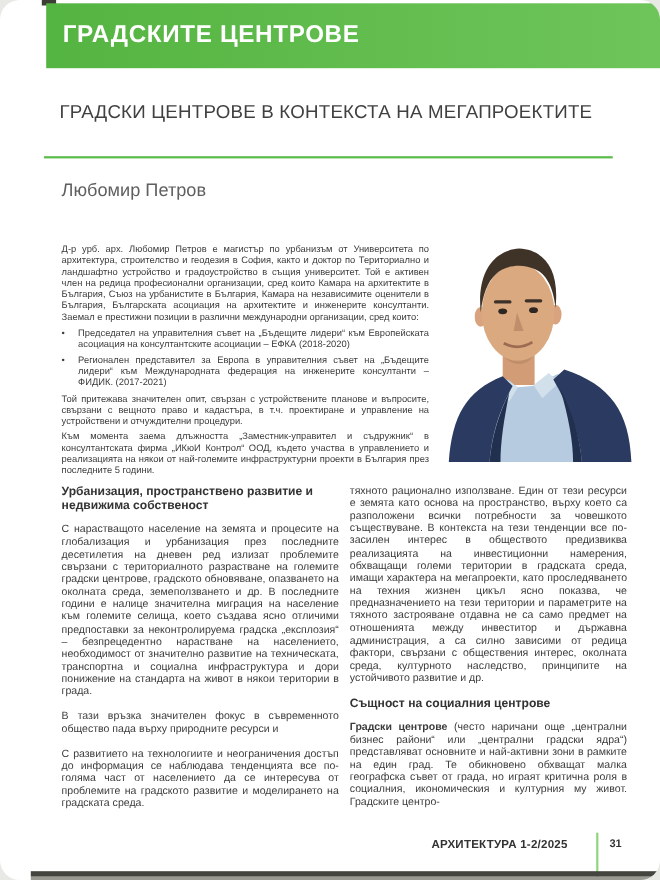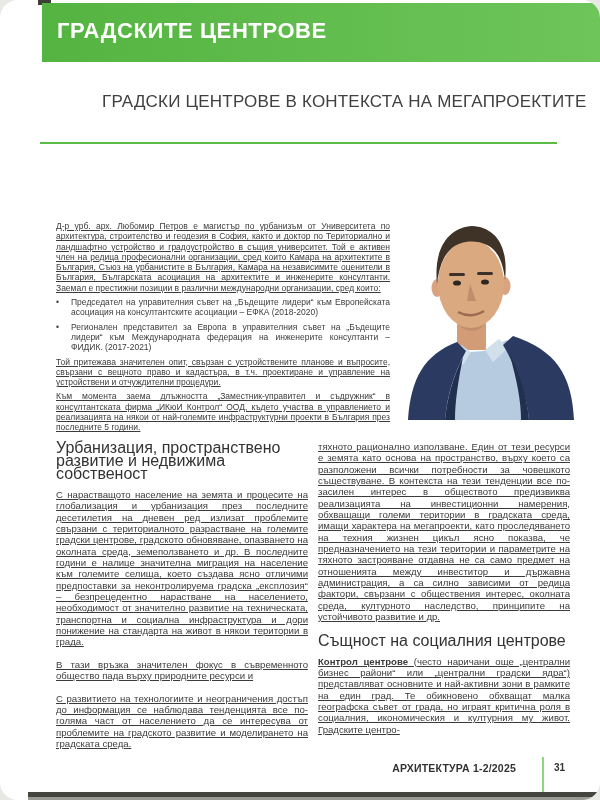--- a/index.html
+++ b/index.html
@@ -11,38 +11,38 @@
   .green-bar {
     position:absolute; left:42px; top:3px; width:558px; height:59px;
     background:linear-gradient(90deg,#54b441,#6ec55a);
   }
   .header-title {
     position:absolute; left:15px; top:15px; color:#ffffff;
     font-size:22px; font-weight:700; letter-spacing:0.6px;
   }
   .article-title {
     position:absolute; left:54px; top:92px; color:#404040;
-    font-size:17px; letter-spacing:0.2px; font-weight:400;margin-left:48px;
+    font-size:17px; letter-spacing:0.2px; font-weight:400;
   }
   .green-rule { position:absolute; left:40px; top:142px; width:517px; height:2px; background:#5abb47; }
   .author-name { position:absolute; left:56px; top:164px; color:#5f5f5f; font-size:16.5px; }
   .bio {
     position:absolute; left:56px; top:221px; width:334px;
     font-size:8.5px; line-height:10.3px; color:#3b3b3b; text-align:justify;
   }
-  .bio p { margin:0 0 4px 0;text-decoration:underline; }
+  .bio p { margin:0 0 4px 0; }
   .bullet-row { display:flex; margin:0 0 4px 0; }
   .bullet-marker { flex:none; width:15px; }
   .bullet-text { flex:1; text-align:justify; }
   .photo-frame { position:absolute; left:400px; top:222px; width:180px; height:198px; background:#ffffff; }
   .col { position:absolute; top:441px; width:252px; }
   .col-left { left:56px; }
   .col-right { left:318px; }
-  .col-heading { font-size:16px; font-weight:400; color:#333333; line-height:13px; margin:0 0 9px 0; }
-  .col p.body-p { font-size:9.6px; line-height:11.35px; color:#3b3b3b; text-align:justify; margin:0 0 11px 0;text-decoration:underline; }
+  .col-heading { font-size:11px; font-weight:700; color:#333333; line-height:13px; margin:0 0 9px 0; }
+  .col p.body-p { font-size:9.6px; line-height:11.35px; color:#3b3b3b; text-align:justify; margin:0 0 11px 0; }
   .footer-text { position:absolute; right:84px; top:762px; font-size:10.5px; font-weight:700; color:#333333; letter-spacing:0.2px; }
   .footer-vline { position:absolute; left:542px; top:757px; width:2px; height:43px; background:#8ed67b; }
   .footer-page { position:absolute; left:554px; top:762px; font-size:10px; font-weight:700; color:#333333; }
   .bottom-band  { position:absolute; left:28px; top:792px; width:572px; height:5px; background:#45453f; }
   .bottom-band2 { position:absolute; left:28px; top:797px; width:572px; height:3px; background:#9a9a93; }
 </style>
 </head>
 <body>
 
 <div class="page">
@@ -50,20 +50,21 @@
   <div class="top-smudge"></div>
 
   <div class="green-bar">
     <div class="header-title">ГРАДСКИТЕ ЦЕНТРОВЕ</div>
   </div>
 
   <div class="article-title">ГРАДСКИ ЦЕНТРОВЕ В КОНТЕКСТА НА МЕГАПРОЕКТИТЕ</div>
 
   <div class="green-rule"></div>
 
+  <div class="author-name">Любомир Петров</div>
 
   <div class="bio">
     <p>Д-р урб. арх.  Любомир Петров е магистър по урбанизъм от Университета по архитектура, строителство и геодезия в София, както и доктор по Териториално и ландшафтно устройство и градоустройство в същия университет. Той е активен член на редица професионални организации, сред които Камара на архитектите в България, Съюз на урбанистите в България, Камара на независимите оценители в България, Българската асоциация на архитектите и инженерите консултанти. Заемал е престижни позиции в различни международни организации, сред които:</p>
     <div class="bullet-row">
       <span class="bullet-marker">•</span>
       <span class="bullet-text">Председател на управителния съвет на „Бъдещите лидери“ към Европейската асоциация на консултантските асоциации – ЕФКА (2018-2020)</span>
     </div>
     <div class="bullet-row">
       <span class="bullet-marker">•</span>
       <span class="bullet-text">Регионален представител за Европа в управителния съвет на „Бъдещите лидери“ към Международната федерация на инженерите консултанти – ФИДИК. (2017-2021)</span>
@@ -110,21 +111,21 @@
   <div class="col col-left">
     <p class="col-heading">Урбанизация, пространствено развитие и недвижима собственост</p>
     <p class="body-p">С нарастващото население на земята и процесите на глобализация и урбанизация през последните десетилетия на дневен ред излизат проблемите свързани с териториалното разрастване на големите градски центрове, градското обновяване, опазването на околната среда, земеползването и др. В последните години е налице значителна миграция на население към големите селища, което създава ясно отличими предпоставки за неконтролируема градска „експлозия“ – безпрецедентно нарастване на населението, необходимост от значително развитие на техническата, транспортна и социална инфраструктура и дори понижение на стандарта на живот в някои територии в града.</p>
     <p class="body-p">В тази връзка значителен фокус в съвременното общество пада върху природните ресурси и</p>
     <p class="body-p">С развитието на технологиите и неограничения достъп до информация се наблюдава тенденцията все по-голяма част от населението да се интересува от проблемите на градското развитие и моделирането на градската среда.</p>
   </div>
 
   <div class="col col-right">
     <p class="body-p">тяхното рационално използване. Един от тези ресурси е земята като основа на пространство, върху което са разположени всички потребности за човешкото съществуване. В контекста на тези тенденции все по-засилен интерес в обществото предизвиква реализацията на инвестиционни намерения, обхващащи големи територии в градската среда, имащи характера на мегапроекти, като проследяването на техния жизнен цикъл ясно показва, че предназначението на тези територии и параметрите на тяхното застрояване отдавна не са само предмет на отношенията между инвеститор и държавна администрация, а са силно зависими от редица фактори, свързани с обществения интерес, околната среда, културното наследство, принципите на устойчивото развитие и др.</p>
     <p class="col-heading">Същност на социалния центрове</p>
-    <p class="body-p"><b>Контрол центрове</b><span> (често наричани още „централни бизнес райони“ или „централни градски ядра“) представляват основните и най-активни зони в рамките на един град. Те обикновено обхващат малка географска съвет от града, но играят критична роля в социалния, икономическия и културния му живот. Градските центро-</span></p>
+    <p class="body-p"><b>Градски центрове</b><span> (често наричани още „централни бизнес райони“ или „централни градски ядра“) представляват основните и най-активни зони в рамките на един град. Те обикновено обхващат малка географска съвет от града, но играят критична роля в социалния, икономическия и културния му живот. Градските центро-</span></p>
   </div>
 
   <div class="footer-text">
     <span>АРХИТЕКТУРА</span>
     <span>1-2/2025</span>
   </div>
   <div class="footer-vline"></div>
   <div class="footer-page">31</div>
 
   <div class="bottom-band"></div>

